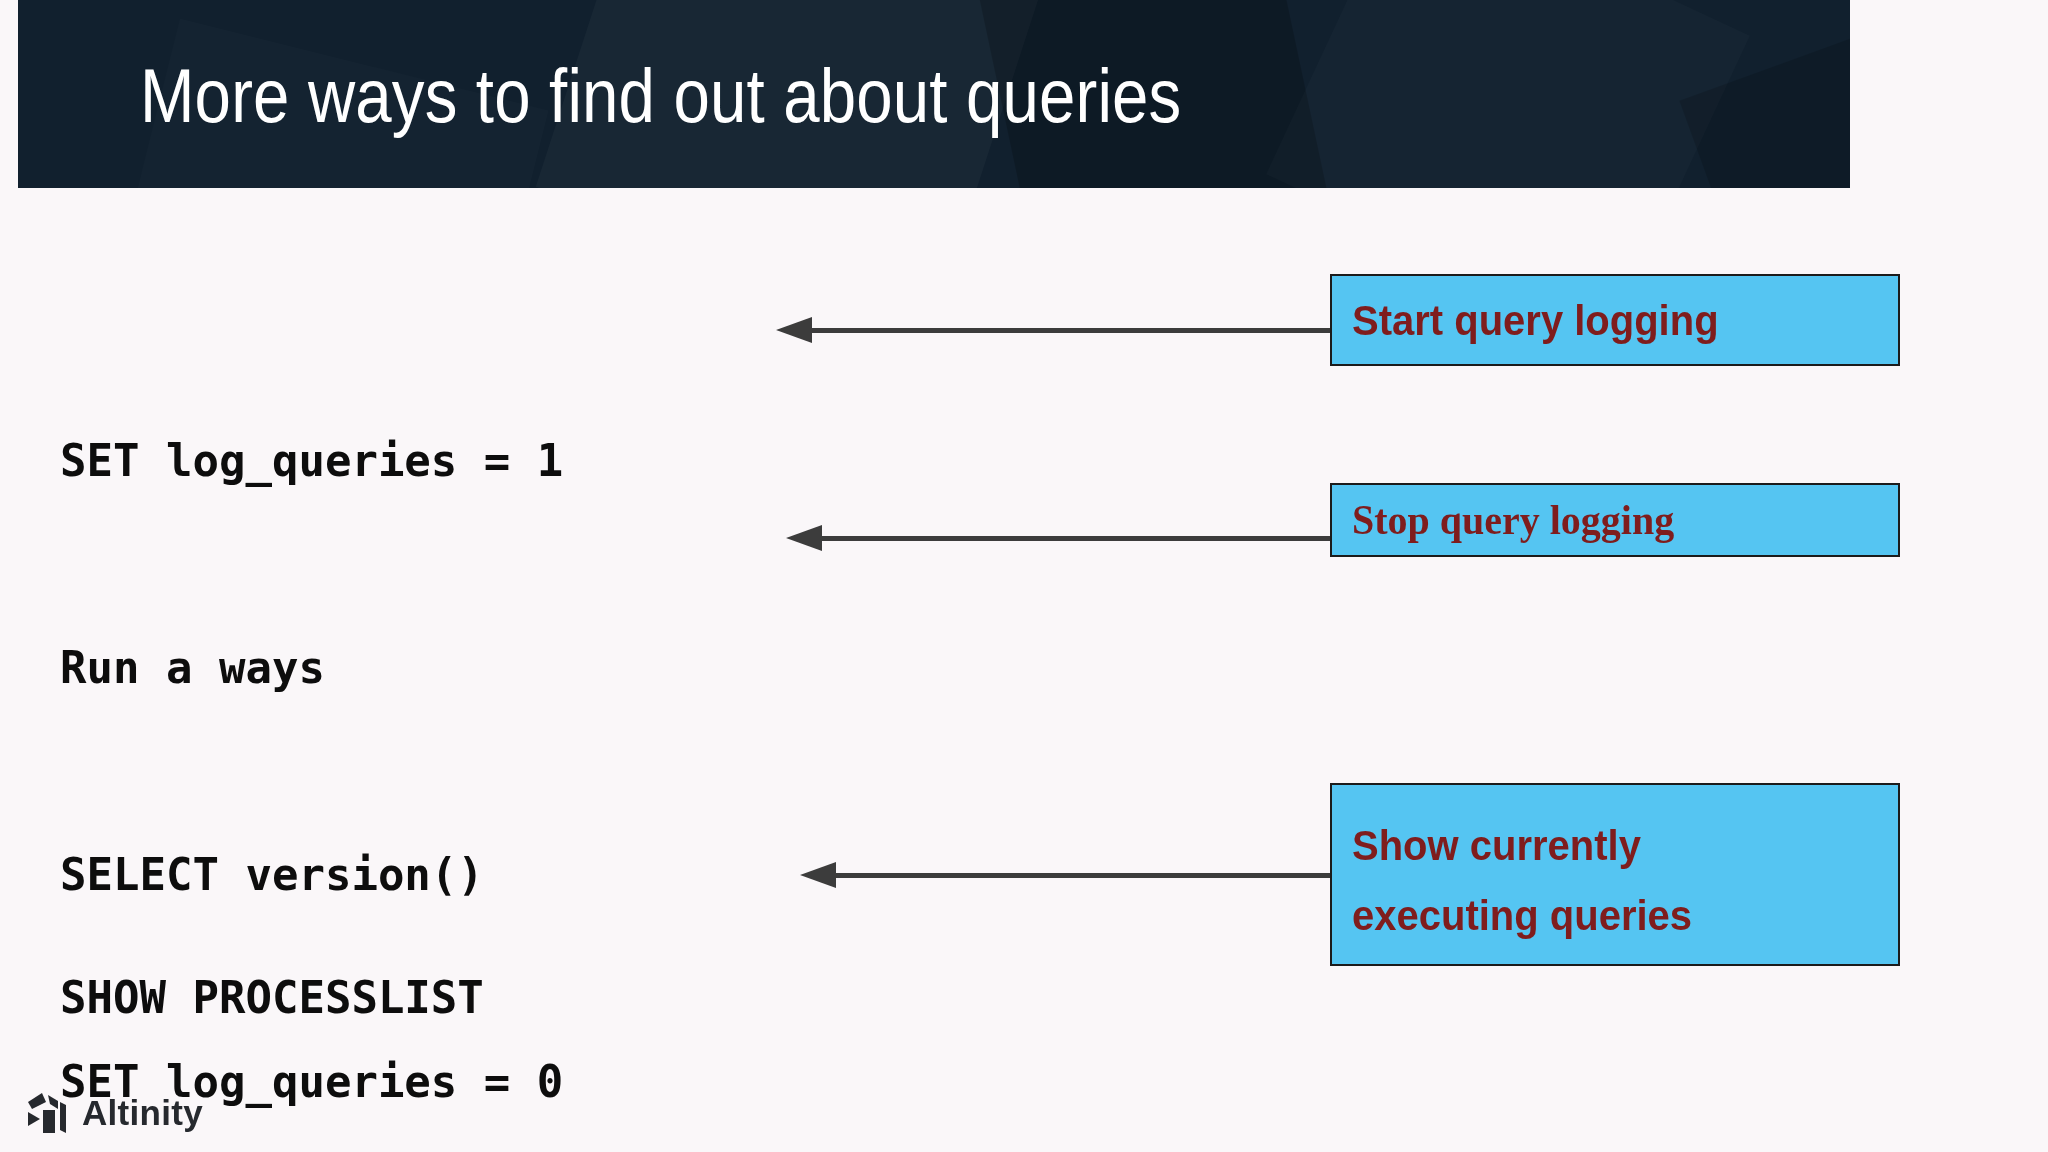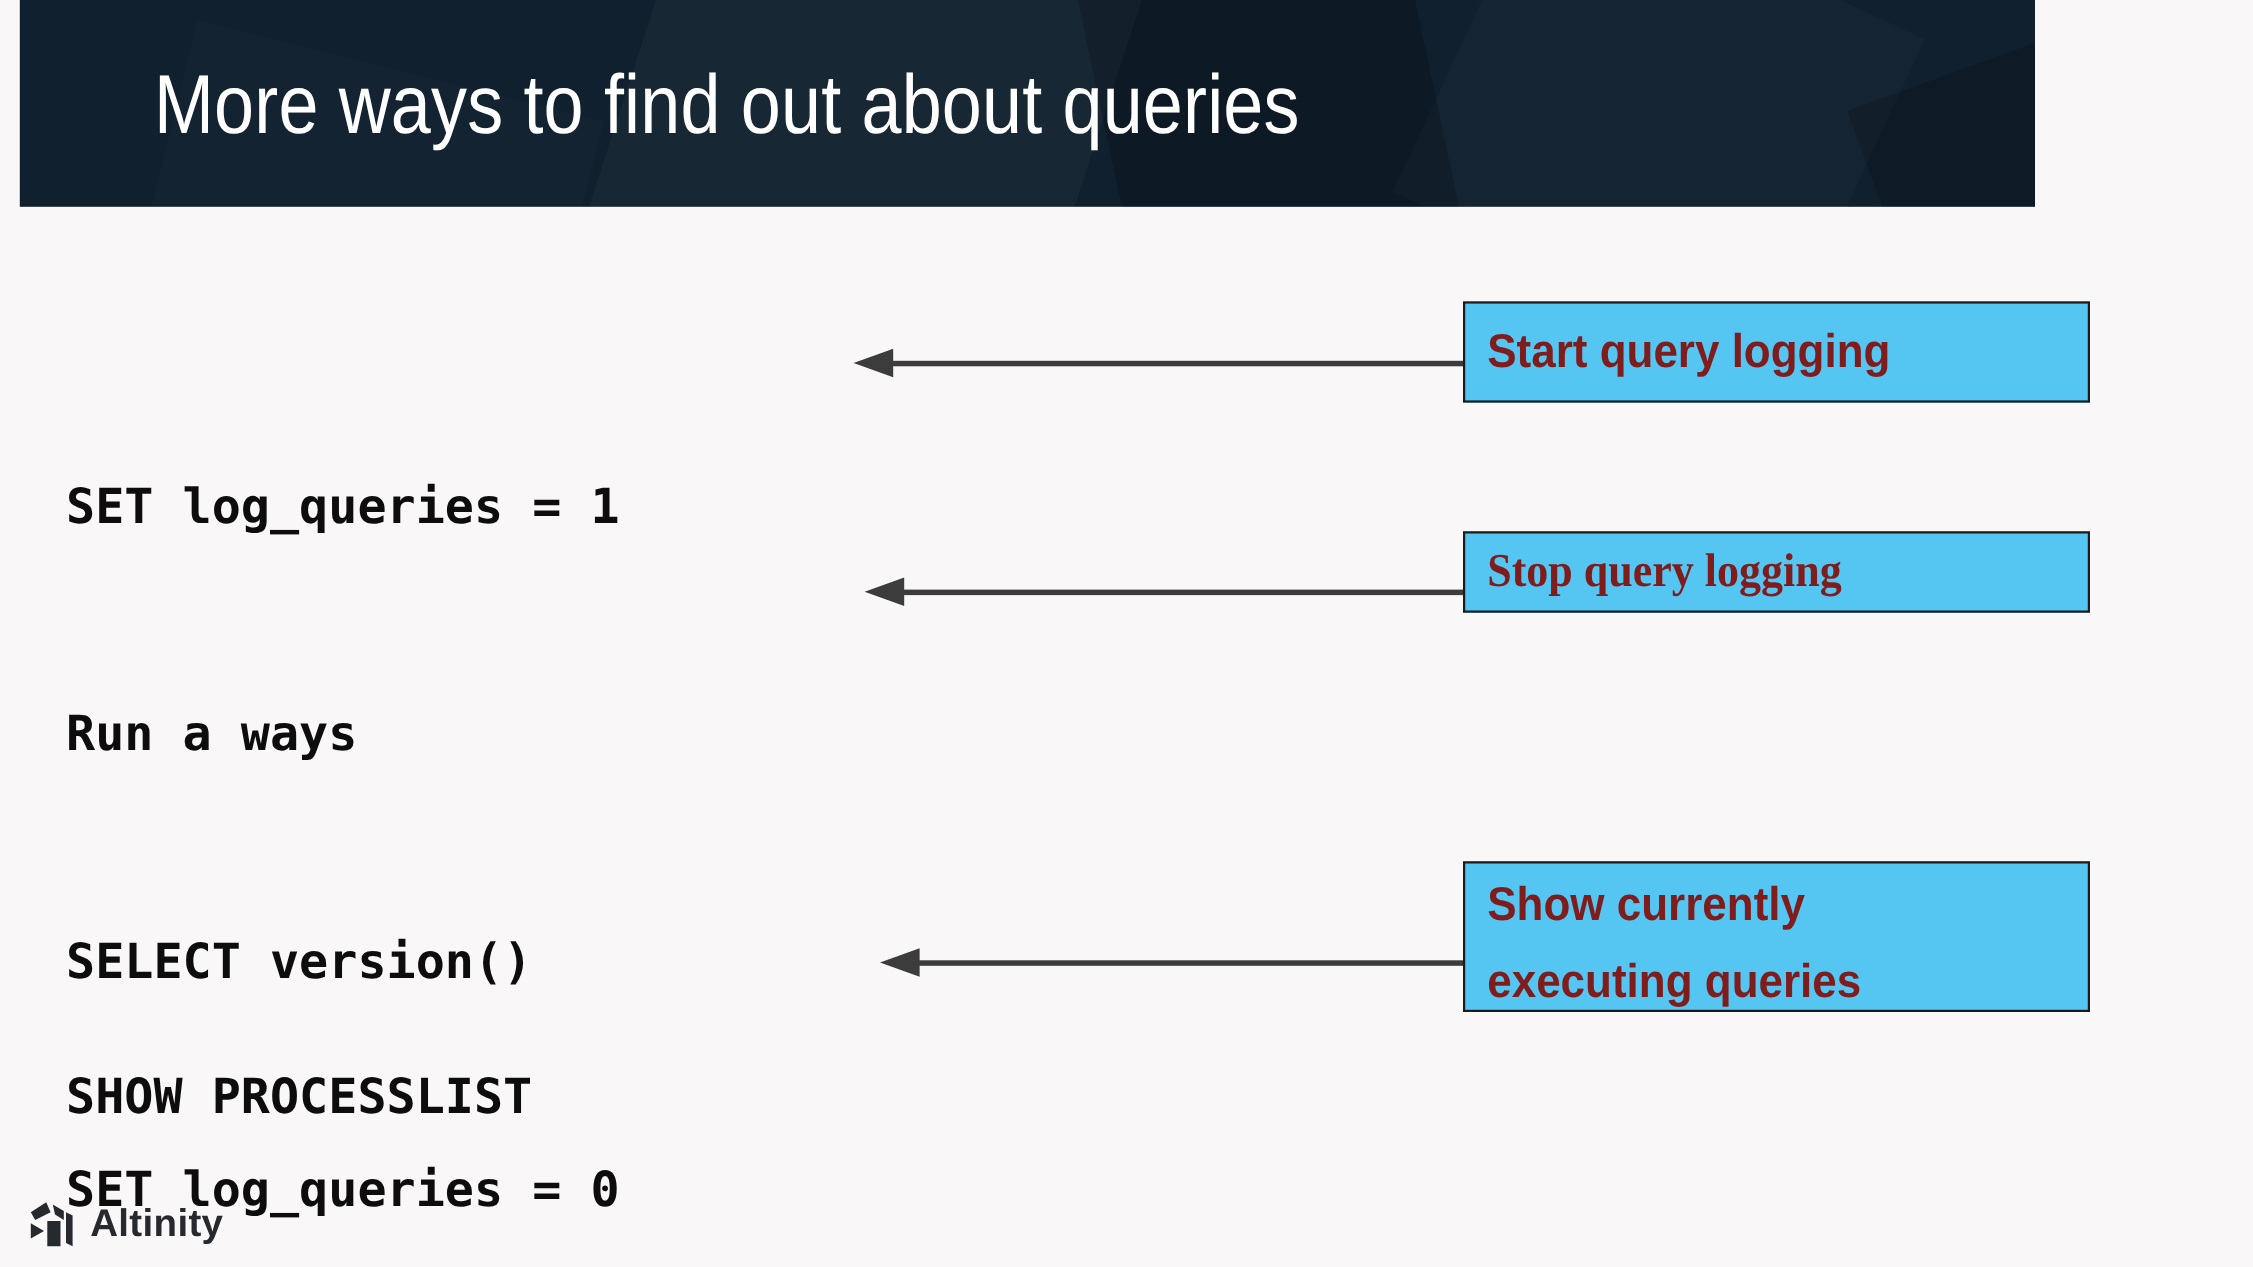--- a/index.html
+++ b/index.html
@@ -121,21 +121,21 @@
     left: 1330px;
     top: 483px;
     width: 570px;
     height: 74px;
     font-family: Liberation Serif, serif;
   }
   .callout-3 {
     left: 1330px;
     top: 783px;
     width: 570px;
-    height: 137px;
+    height: 183px;
     padding-top: 10px;
   }
   .callout-3 .cline {
     line-height: 70px;
   }
 
   
   .arrow {
     position: absolute;
     height: 26px;

